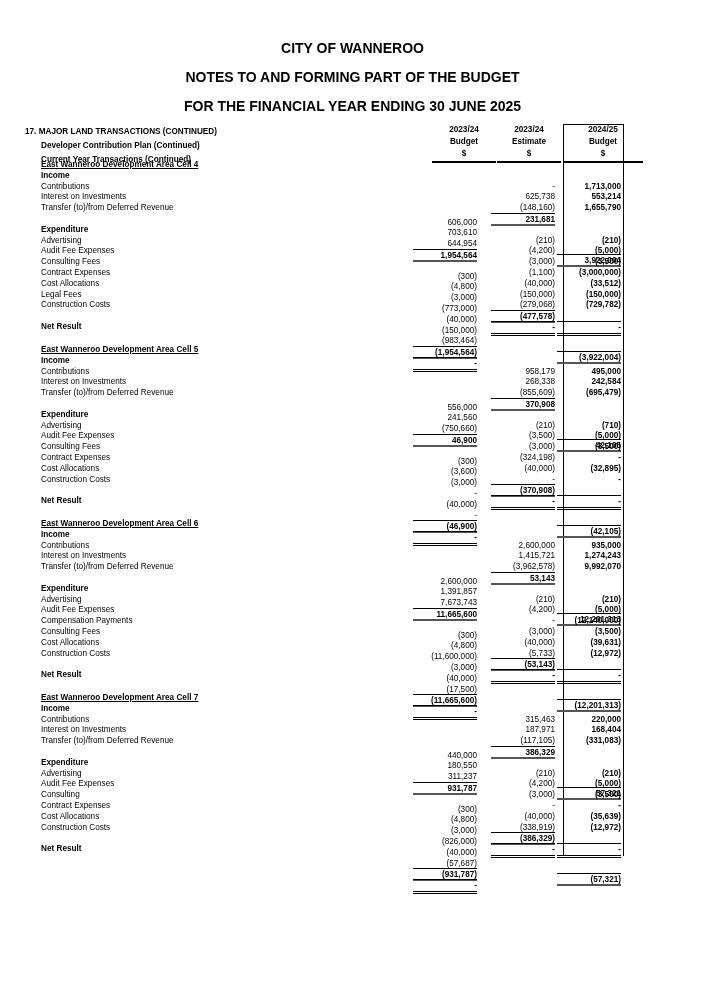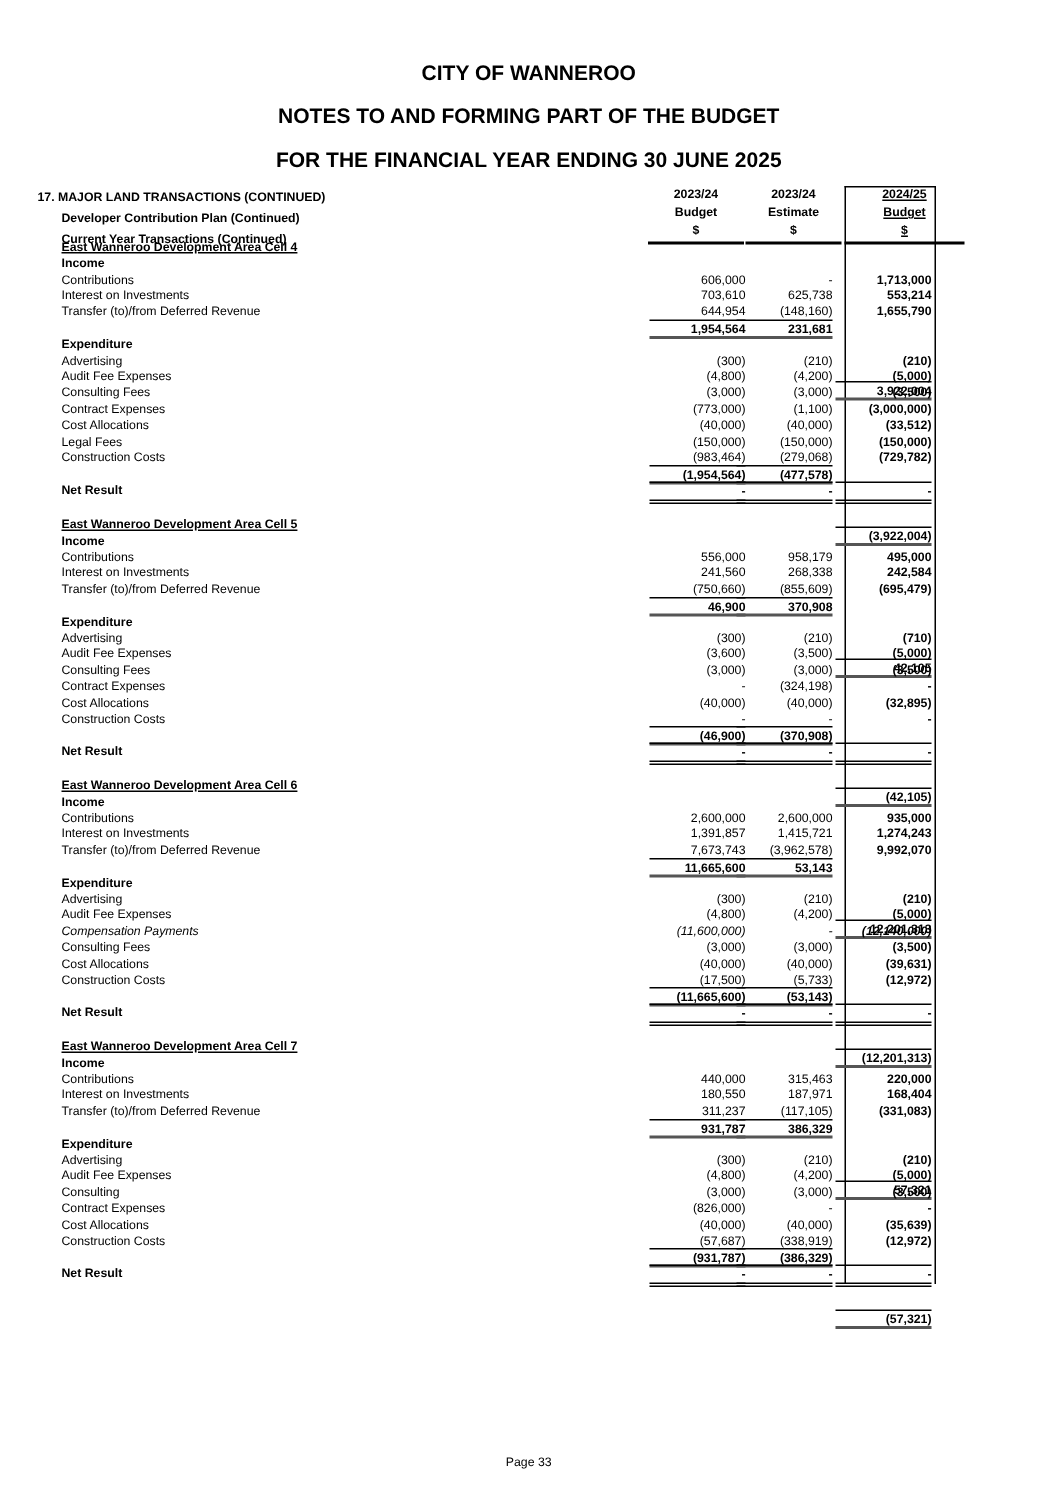--- a/index.html
+++ b/index.html
@@ -14,26 +14,26 @@
   .sec-title { position: absolute; left: 25px; top: 127px; font-weight: bold; font-size: 8.2px; }
   .sec-sub1 { position: absolute; left: 41px; top: 141px; font-weight: bold; font-size: 8.2px; }
   .sec-sub2 { position: absolute; left: 41px; top: 155px; font-weight: bold; font-size: 8.2px; }
 
   .colhdr { position: absolute; top: 124px; text-align: center; font-weight: bold;
             font-size: 8.2px; line-height: 12px; }
   .ch1 { left: 432px; width: 64px; border-bottom: 2px solid #000; padding-bottom: 1px; }
   .ch2 { left: 497px; width: 64px; border-bottom: 2px solid #000; padding-bottom: 1px; }
   .box { position: absolute; left: 563px; top: 124px; width: 59px; height: 731px;
          border: 1.5px solid #000; border-bottom: none; }
-  .ch3 { left: 563px; width: 80px; border-bottom: 2px solid #000; padding-bottom: 1px; text-decoration: underline; }
+  .ch3 { left: 563px; width: 80px; border-bottom: 2px solid #000; padding-bottom: 1px; }
 
   .row { position: absolute; left: 0; width: 705px; height: 11px; font-size: 8.2px; line-height: 11px; }
   .row .lbl { position: absolute; left: 41px; white-space: nowrap; }
   .row .v { position: absolute; text-align: right; width: 64px; white-space: nowrap; }
-  .row .v1 { left: 433px; }
+  .row .v1 { left: 413px; margin-top: 36px; }
   .row .v2 { left: 491px; }
   .row .v3 { left: 557px; font-weight: bold; }
   .row.bold .lbl { font-weight: bold; }
   .row.title .lbl { font-weight: bold; text-decoration: underline; }
   .row.total .v { font-weight: bold; }
   .row.total .v1, .row.total .v2 { border-top: 1px solid #000; }
   .row.total .v3 { border-top: 1px solid #000; margin-top: 41px; }
   .row.net .v { font-weight: bold; border-top: 1px solid #000; border-bottom: 3px double #000; }
   .row.total .v1, .row.total .v2, .row.total .v3 { height: 10px; border-bottom: 2px solid #555; }
 
@@ -271,21 +271,21 @@
         <span class="v v1">(300)</span>
         <span class="v v2">(210)</span>
         <span class="v v3">(210)</span>
       </div>
       <div class="row " style="top: 604.4px;">
         <span class="lbl">Audit Fee Expenses</span>
         <span class="v v1">(4,800)</span>
         <span class="v v2">(4,200)</span>
         <span class="v v3">(5,000)</span>
       </div>
-      <div class="row " style="top: 615.2px; font-style: italic;">
+      <div class="row " style="top: 615.2px;">
         <span class="lbl">Compensation Payments</span>
         <span class="v v1">(11,600,000)</span>
         <span class="v v2">-</span>
         <span class="v v3">(12,140,000)</span>
       </div>
       <div class="row " style="top: 626px;">
         <span class="lbl">Consulting Fees</span>
         <span class="v v1">(3,000)</span>
         <span class="v v2">(3,000)</span>
         <span class="v v3">(3,500)</span>
@@ -387,14 +387,13 @@
         <span class="v v3">(57,321)</span>
       </div>
       <div class="row net bold" style="top: 843.2px;">
         <span class="lbl">Net Result</span>
         <span class="v v1">-</span>
         <span class="v v2">-</span>
         <span class="v v3">-</span>
       </div>
     </div>
 
-  <div class="footer">Page 33</div>
 </div>
 
 </body></html>

